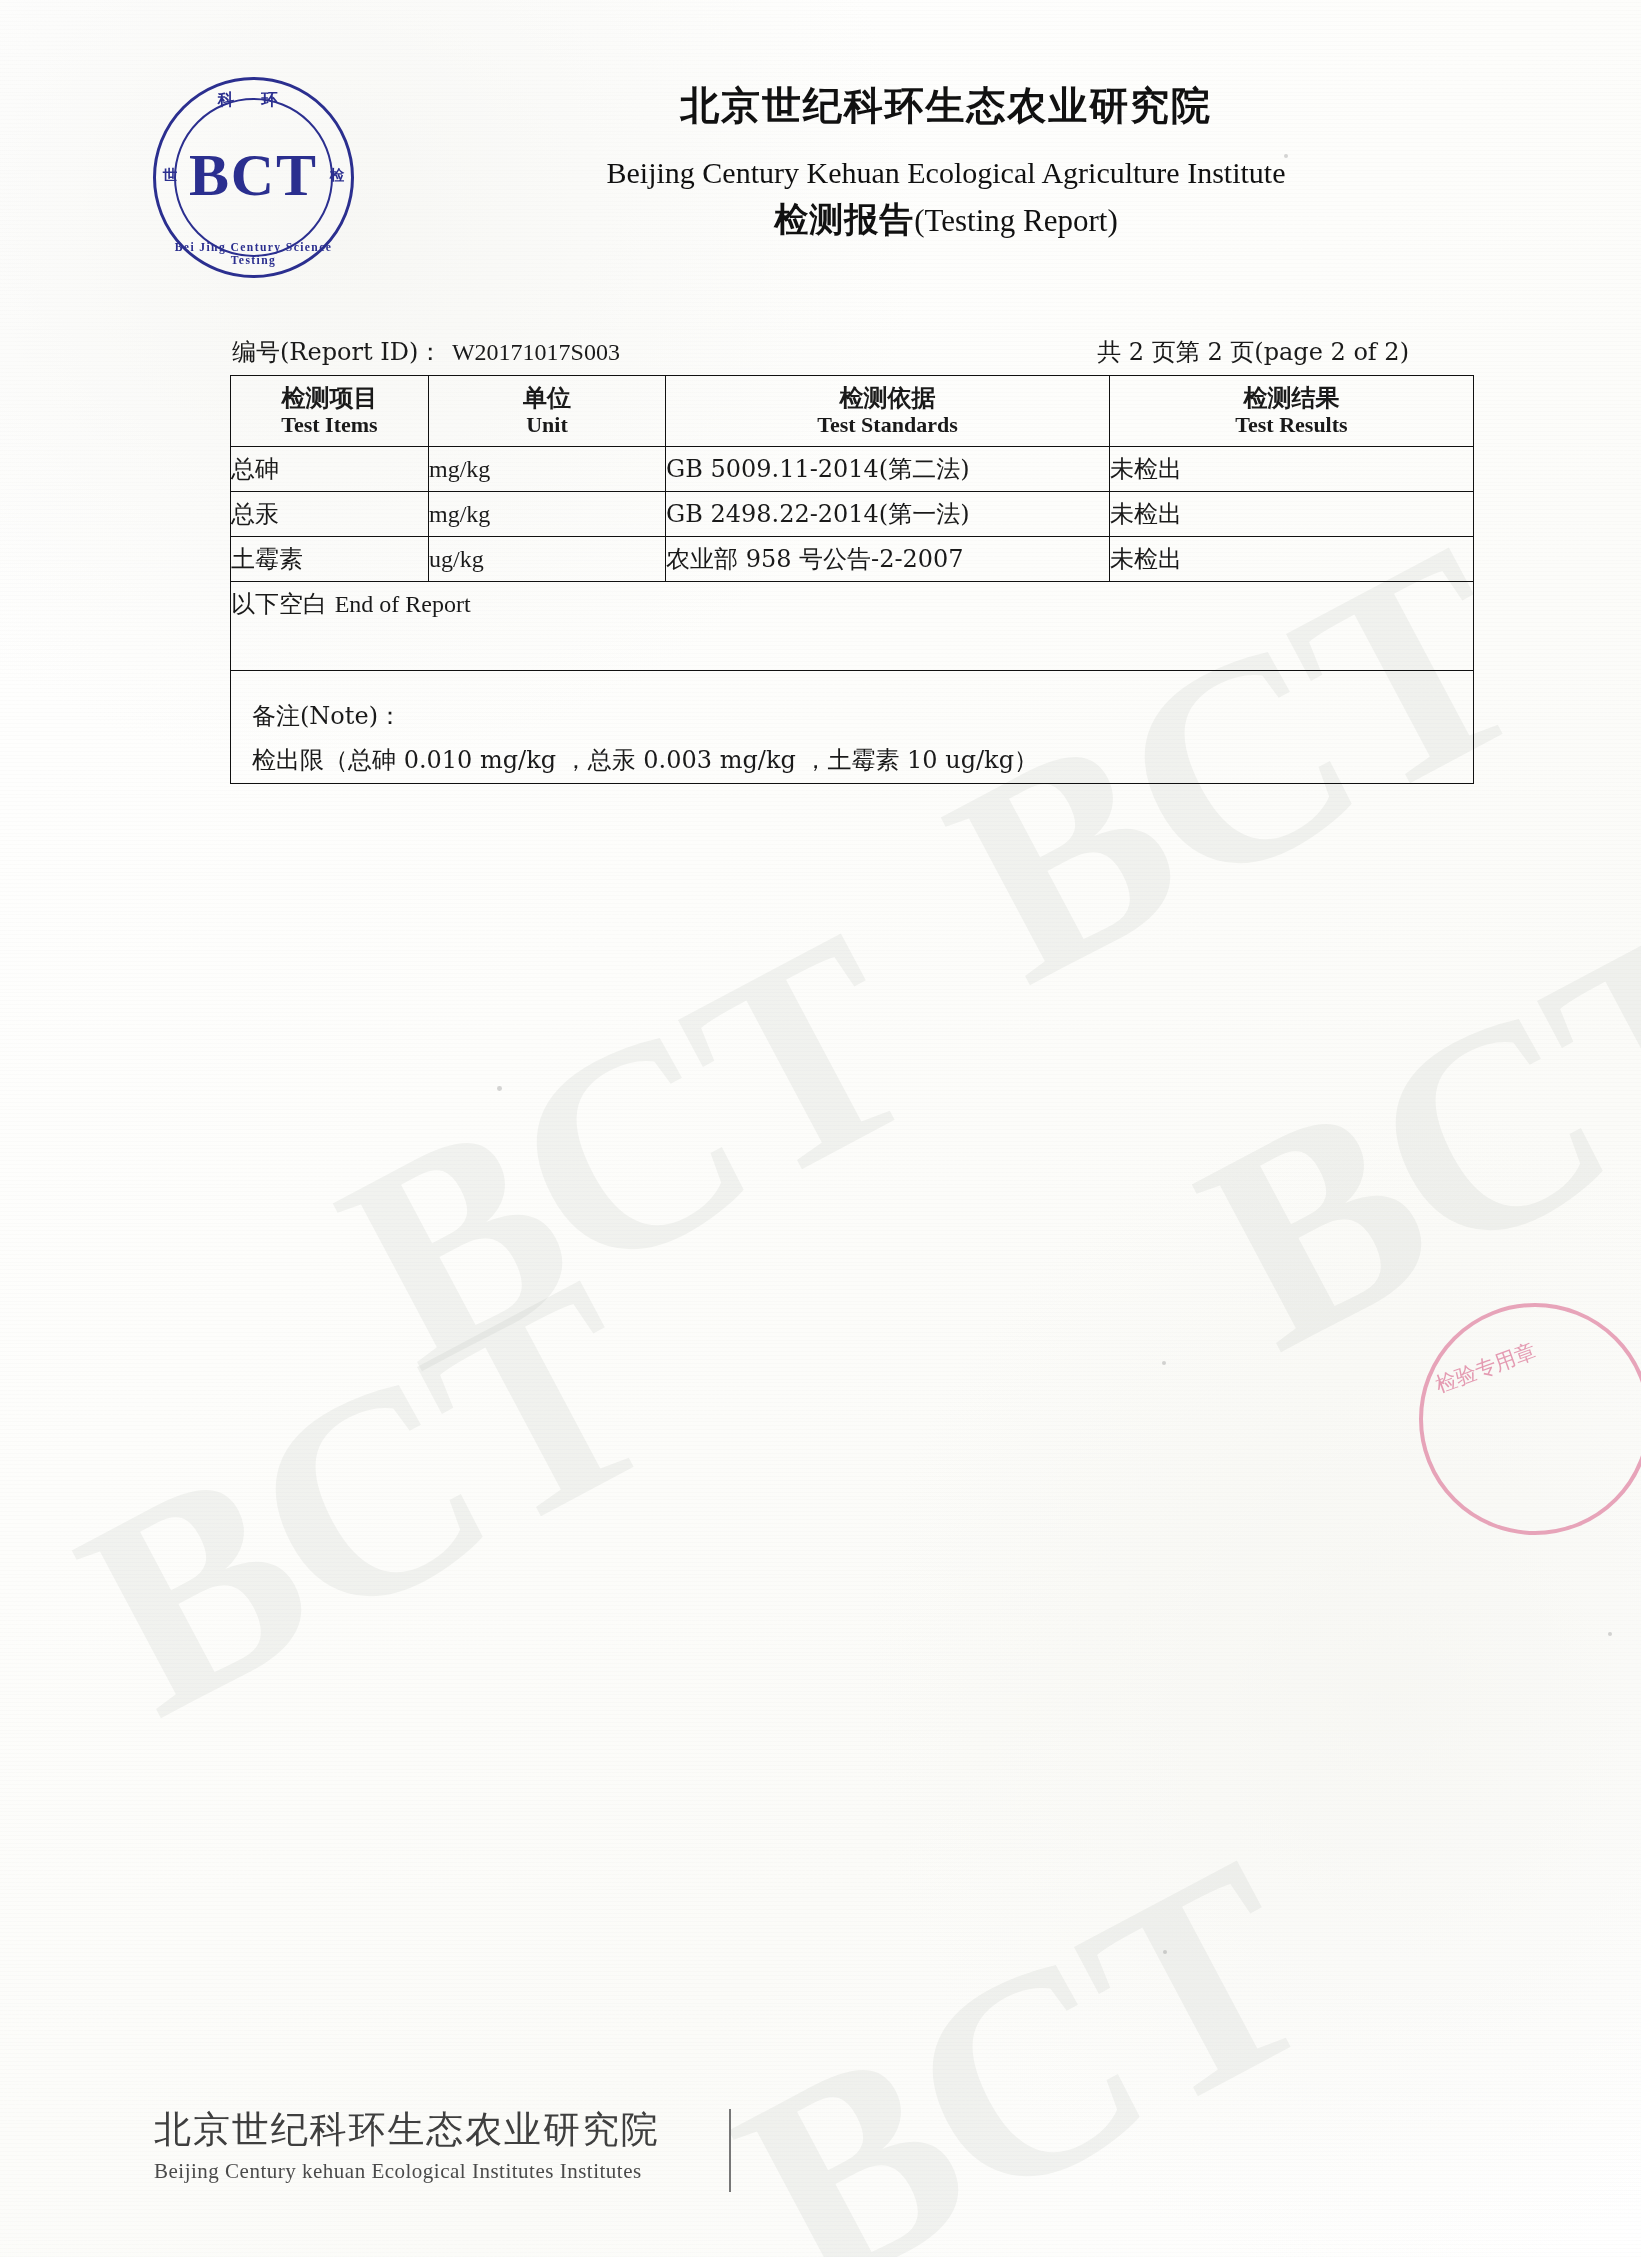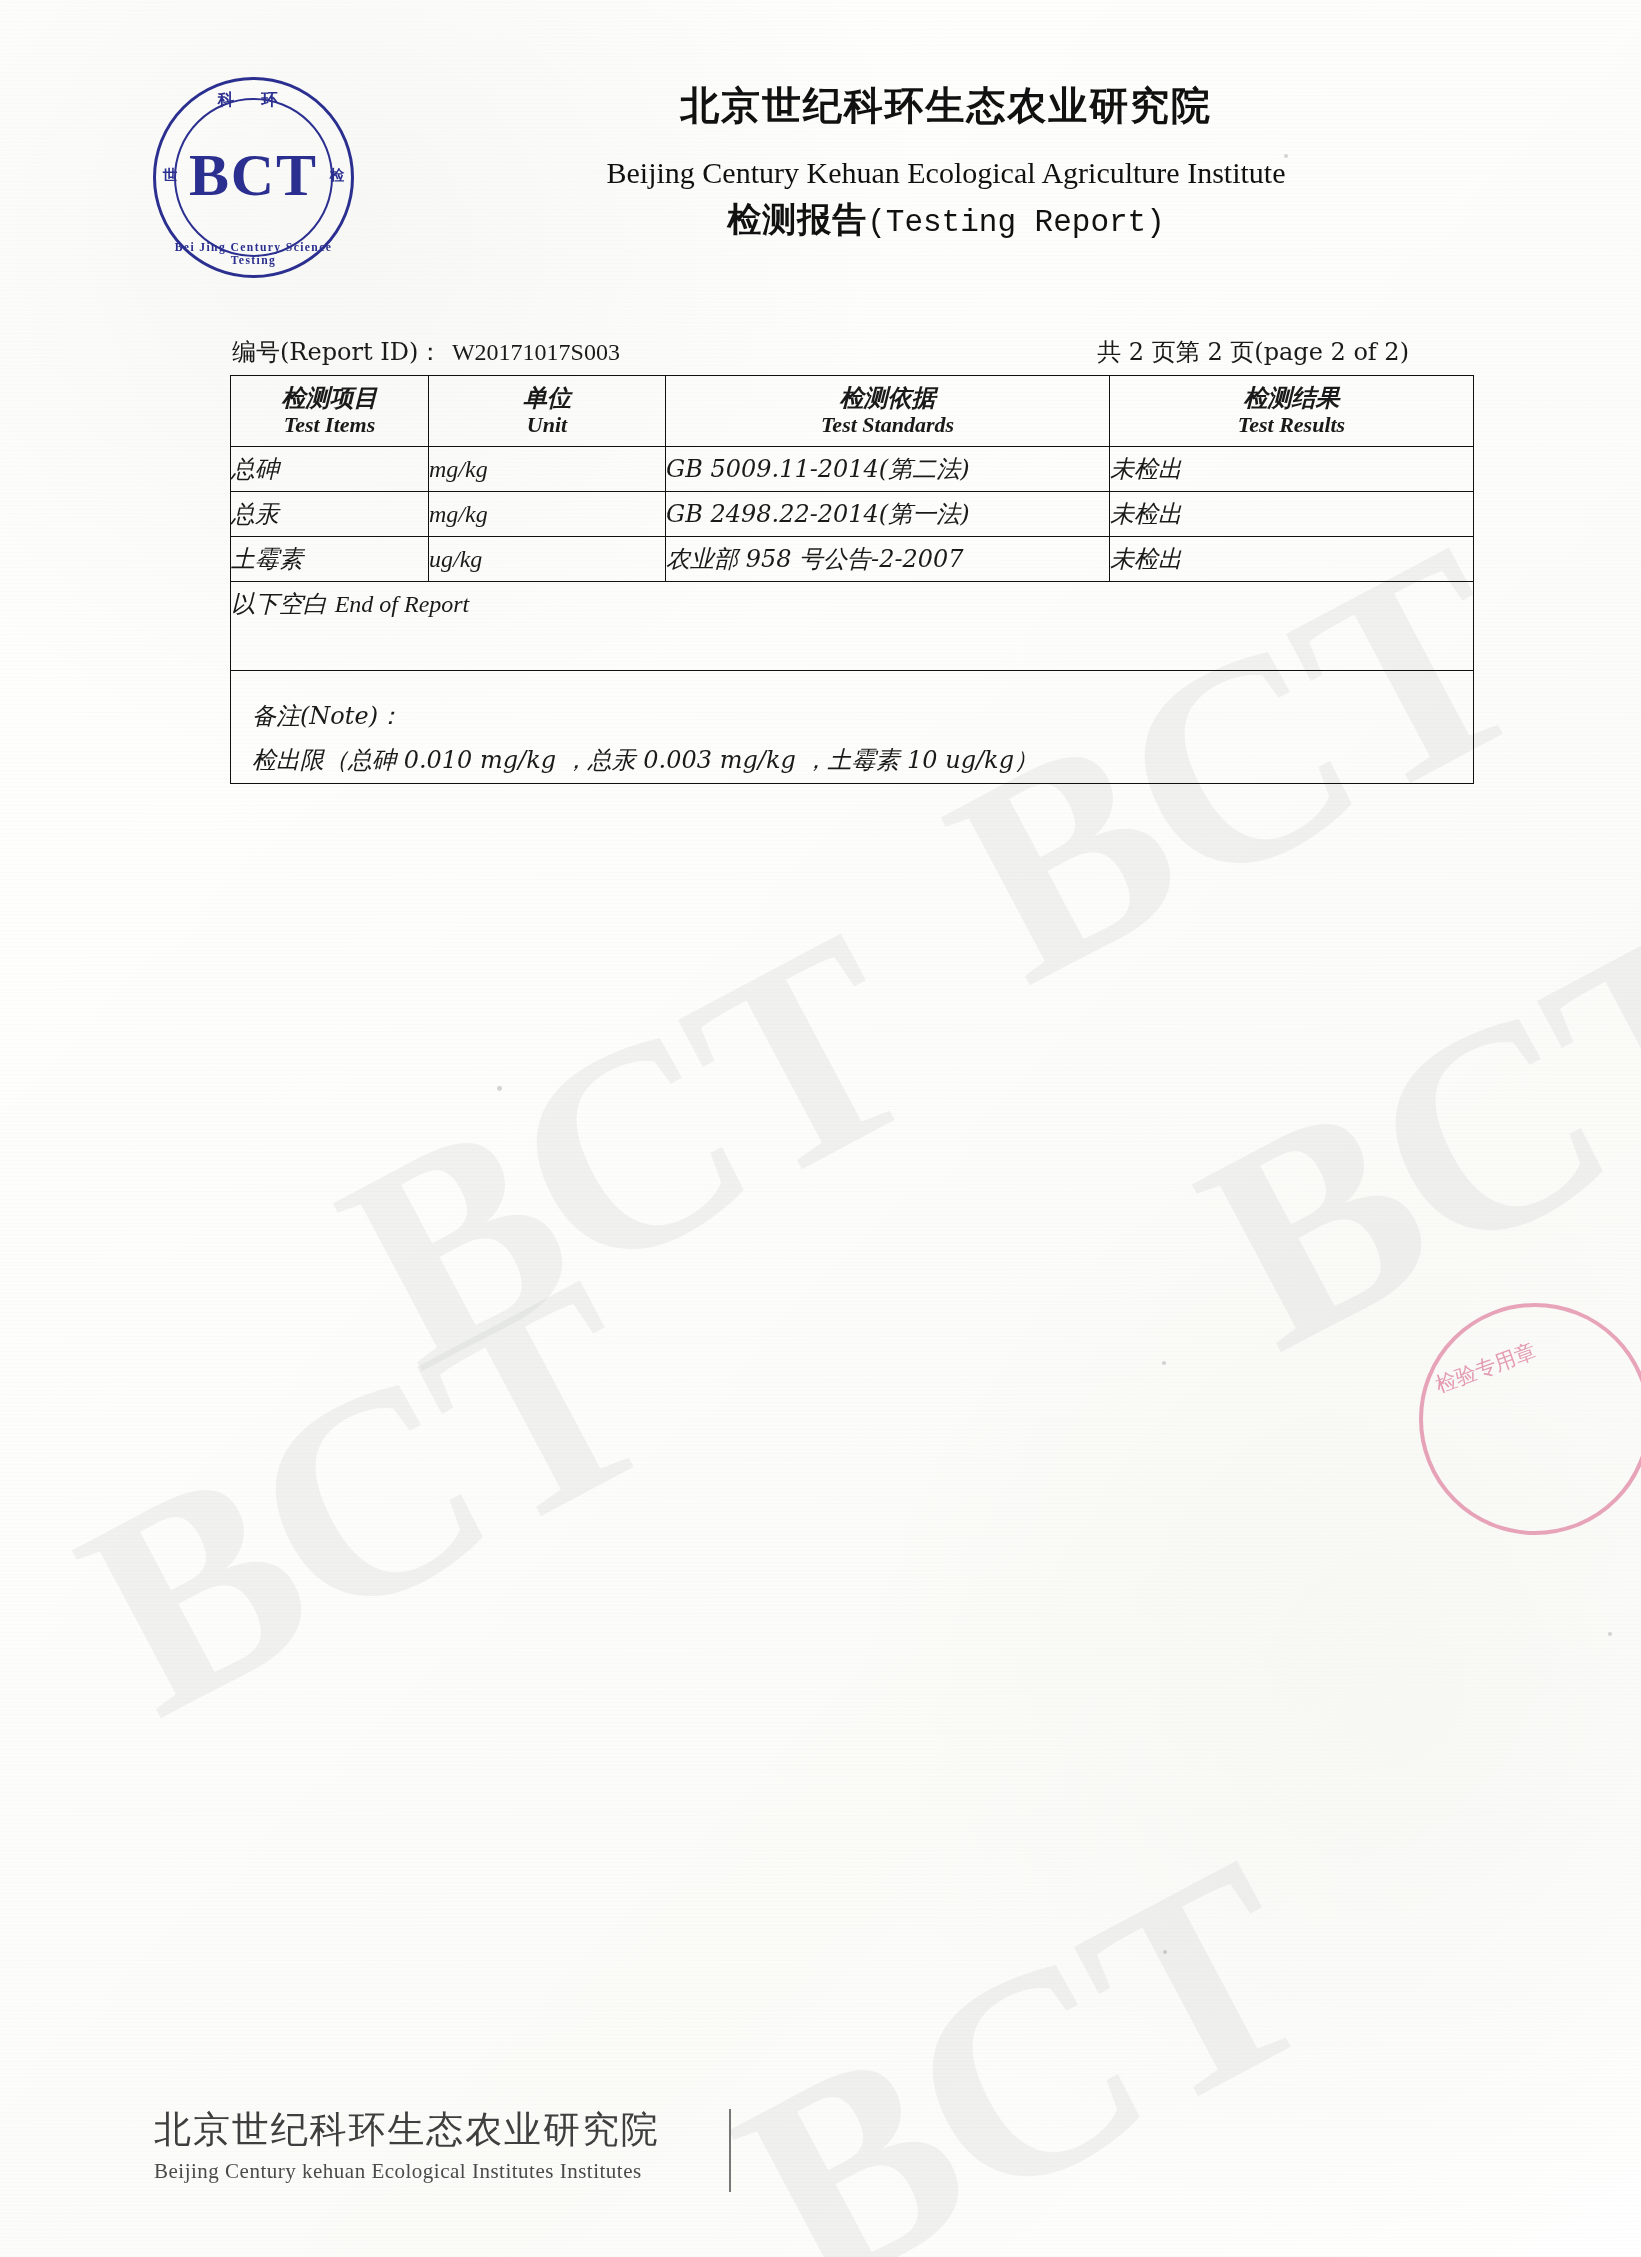--- a/index.html
+++ b/index.html
@@ -132,21 +132,21 @@
     font-size: 32px;
     color: #111;
   }
   .title-report .cn {
     font-family: "DejaVu Serif", serif;
     font-weight: 700;
     font-size: 34px;
     letter-spacing: 1px;
   }
   .title-report .en {
-    font-family: Liberation Mono, monospace;
+    font-family: Liberation Serif, serif;
     font-size: 31px;
   }
 
   
   .idrow {
     position: absolute;
     left: 232px;
     right: 232px;
     top: 336px;
     display: flex;
@@ -171,21 +171,20 @@
     width: 1244px;
   }
   table.main {
     width: 100%;
     border-collapse: collapse;
     table-layout: fixed;
   }
   table.main th, table.main td {
     border: 1.4px solid #111;
     padding: 0;
-    font-style: italic;
   }
   table.main thead th {
     height: 70px;
     vertical-align: middle;
   }
   .th-cn {
     display: block;
     font-family: "DejaVu Serif", serif;
     font-size: 24px;
     font-weight: 700;

